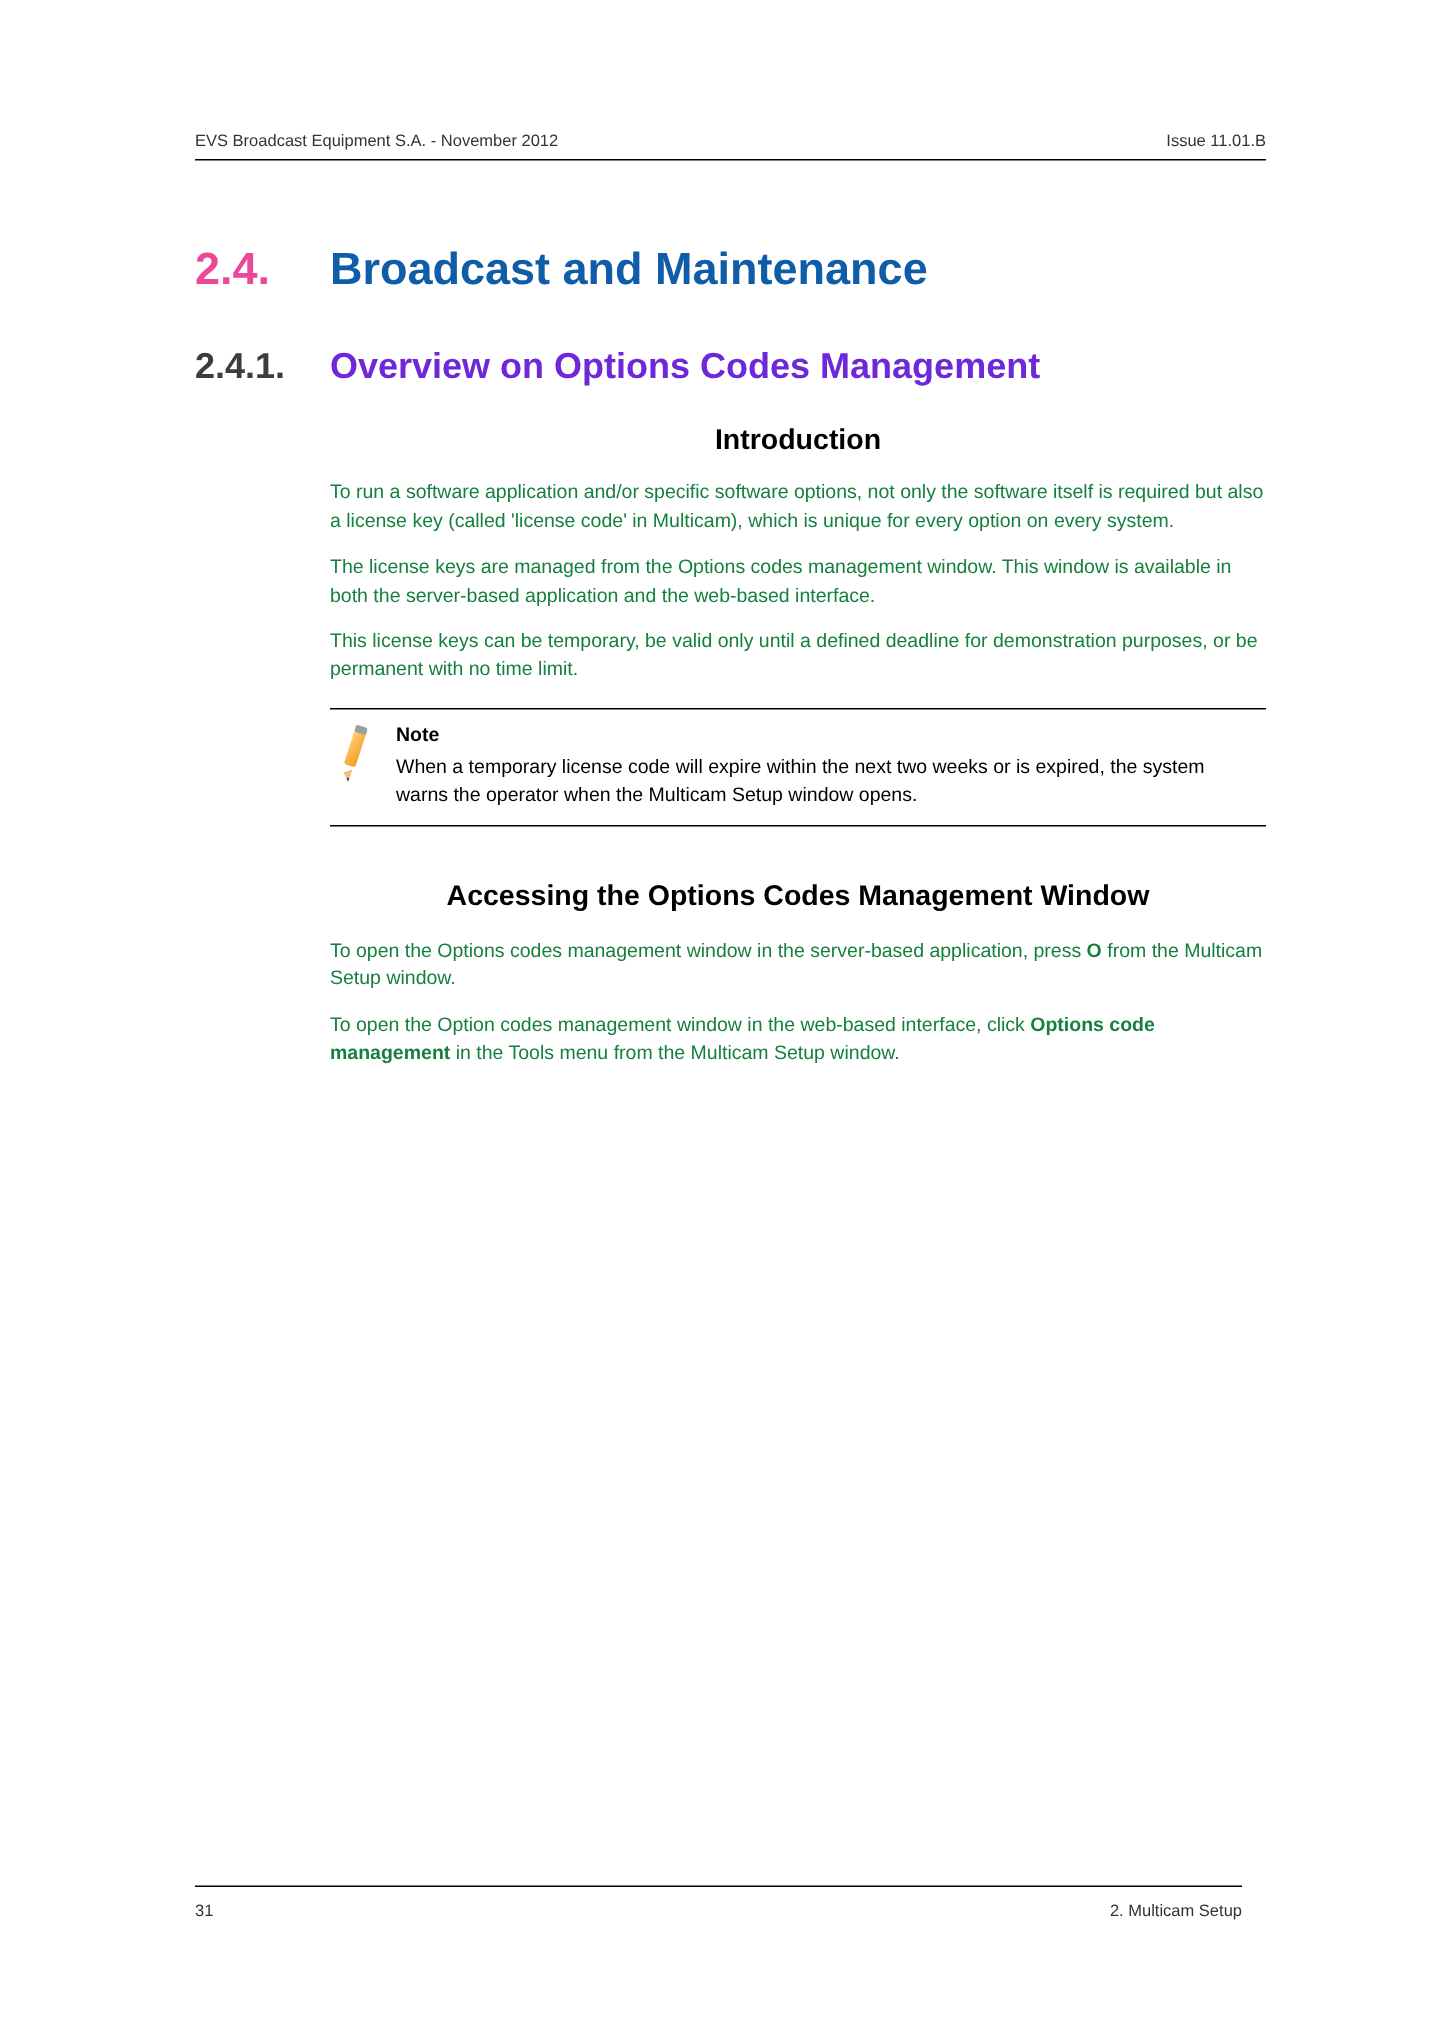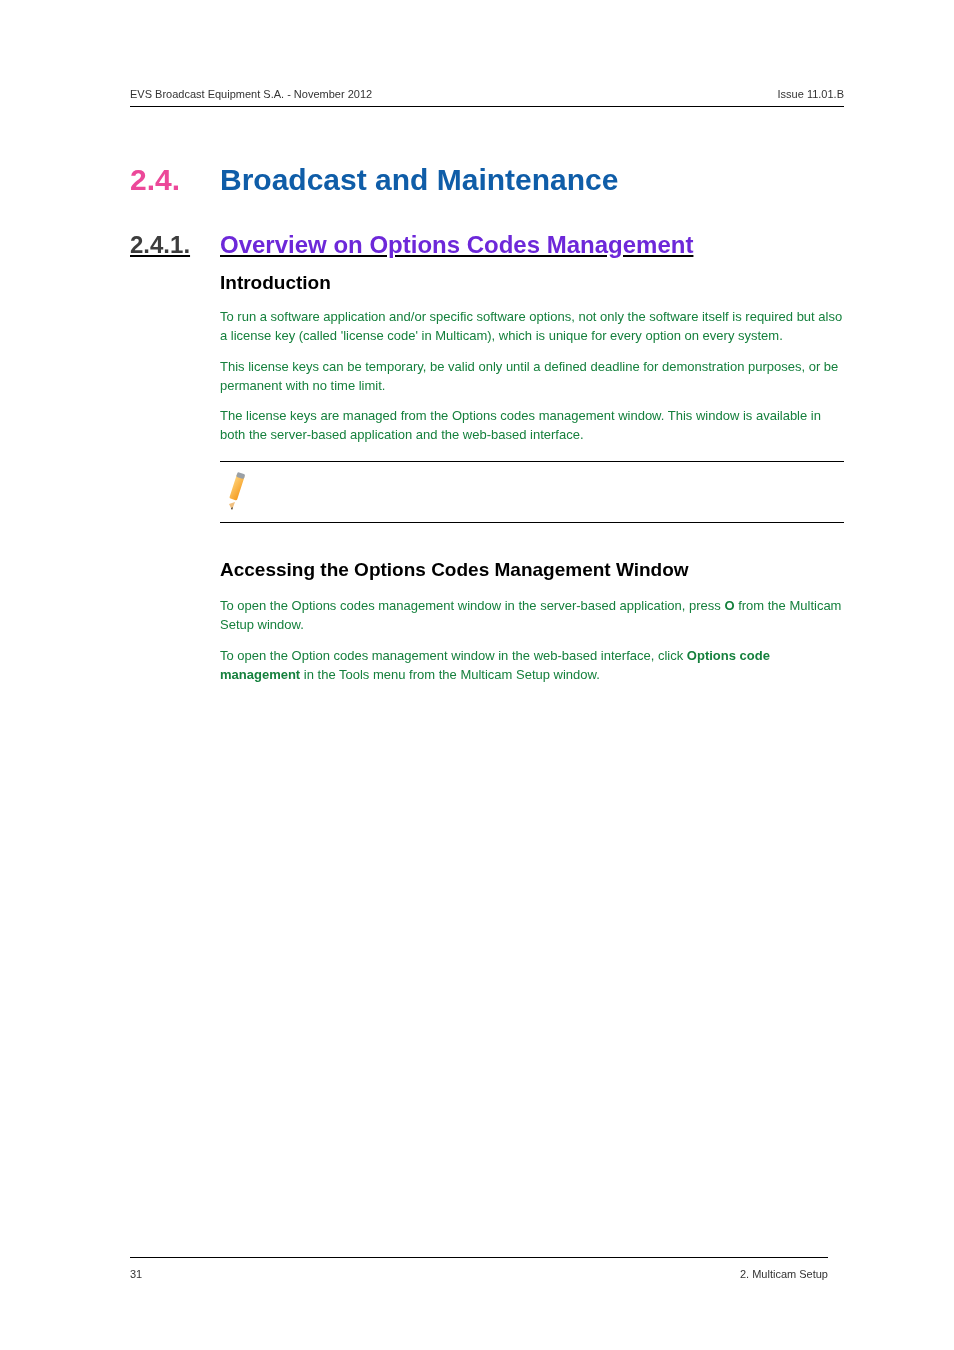--- a/index.html
+++ b/index.html
@@ -36,42 +36,42 @@
     min-width: 90px;
   }
   .chapter-title {
     color: #0f5da8;
     font-size: 30px;
     font-weight: bold;
   }
   .section-row {
     display: flex;
     align-items: flex-end;
-    margin-bottom: 13px;
-    text-decoration: underline;
+    margin-bottom: 24px;
   }
   .section-num {
     color: #3d3d3d;
     font-size: 24px;
     font-weight: bold;
     min-width: 90px;
   }
   .section-title {
     color: #6d28d9;
     font-size: 24px;
     font-weight: bold;
   }
   .content {
     margin-left: 90px;
   }
   .subhead {
     font-size: 19px;
     font-weight: bold;
     color: #000;
     margin-bottom: 14px;
+    text-align: center;
   }
   .subhead.second { margin-top: 36px; margin-bottom: 16px; }
   .para {
     font-size: 13px;
     line-height: 1.45;
     color: #15803d;
     margin-bottom: 12px;
   }
   .note-box {
     border-top: 1px solid #000;
@@ -120,37 +120,41 @@
   <div class="section-row">
     <span class="section-num">2.4.1.</span>
     <span class="section-title">Overview on Options Codes Management</span>
   </div>
 
   <div class="content">
 
     <div class="subhead">Introduction</div>
 
     <p class="para">To run a software application and/or specific software options, not only the software itself is required but also a license key (called 'license code' in Multicam), which is unique for every option on every system.</p>
+    <p class="para">The license keys are managed from the Options codes management window. This window is available in both the server-based application and the web-based interface.</p>
     <p class="para">This license keys can be temporary, be valid only until a defined deadline for demonstration purposes, or be permanent with no time limit.</p>
-    <p class="para">The license keys are managed from the Options codes management window. This window is available in both the server-based application and the web-based interface.</p>
 
     <div class="note-box">
       <div class="note-icon">
         <svg width="26" height="40" viewBox="0 0 26 40">
           <defs>
             <linearGradient id="pg" x1="0" y1="0" x2="1" y2="1">
               <stop offset="0" stop-color="#ffd37a"></stop>
               <stop offset="1" stop-color="#f59b1f"></stop>
             </linearGradient>
           </defs>
           <rect x="9" y="2" width="8" height="26" rx="1.5" fill="url(#pg)" transform="rotate(18 13 15)"></rect>
           <rect x="9" y="0.5" width="8" height="5" rx="1.5" fill="#9aa0a6" transform="rotate(18 13 15)"></rect>
           <polygon points="5,32 11,30 8,38" fill="#f0c080" transform="rotate(0)"></polygon>
           <polygon points="7,36 9,35.3 8,38" fill="#333"></polygon>
         </svg>
+      </div>
+      <div class="note-text">
+        <span class="note-label">Note</span>
+        <span>When a temporary license code will expire within the next two weeks or is expired, the system warns the operator when the Multicam Setup window opens.</span>
       </div>
     </div>
 
     <div class="subhead second">Accessing the Options Codes Management Window</div>
 
     <p class="para">
       <span>To open the Options codes management window in the server-based application, press </span><b>O</b><span> from the Multicam Setup window.</span>
     </p>
 
     <p class="para">

